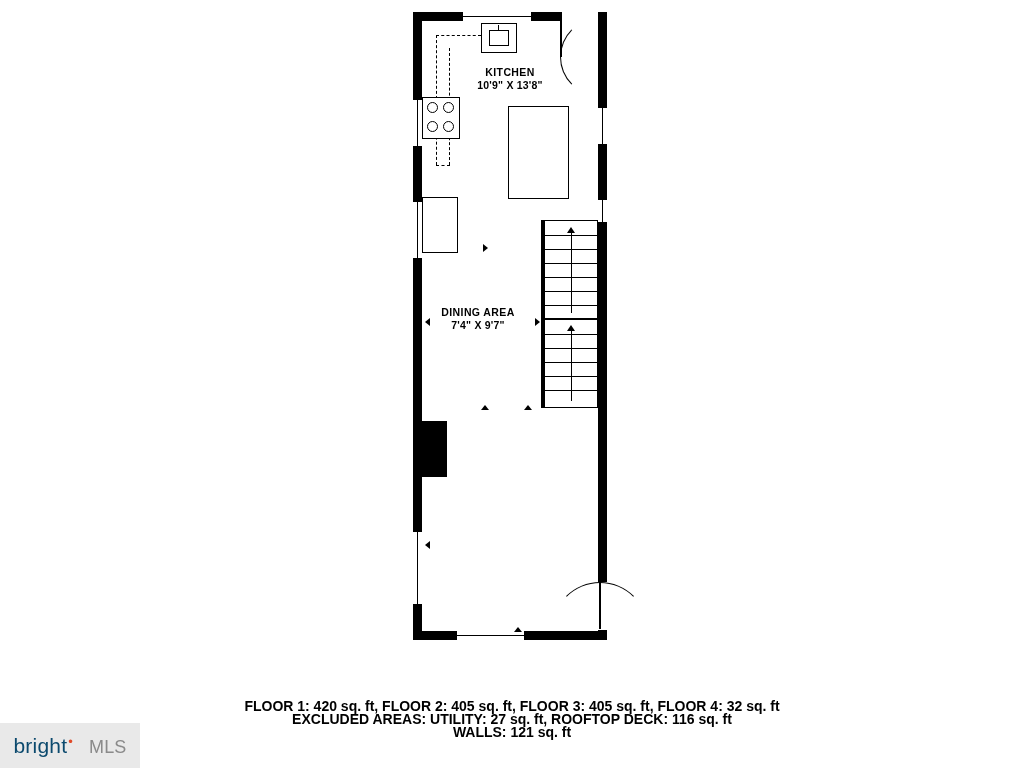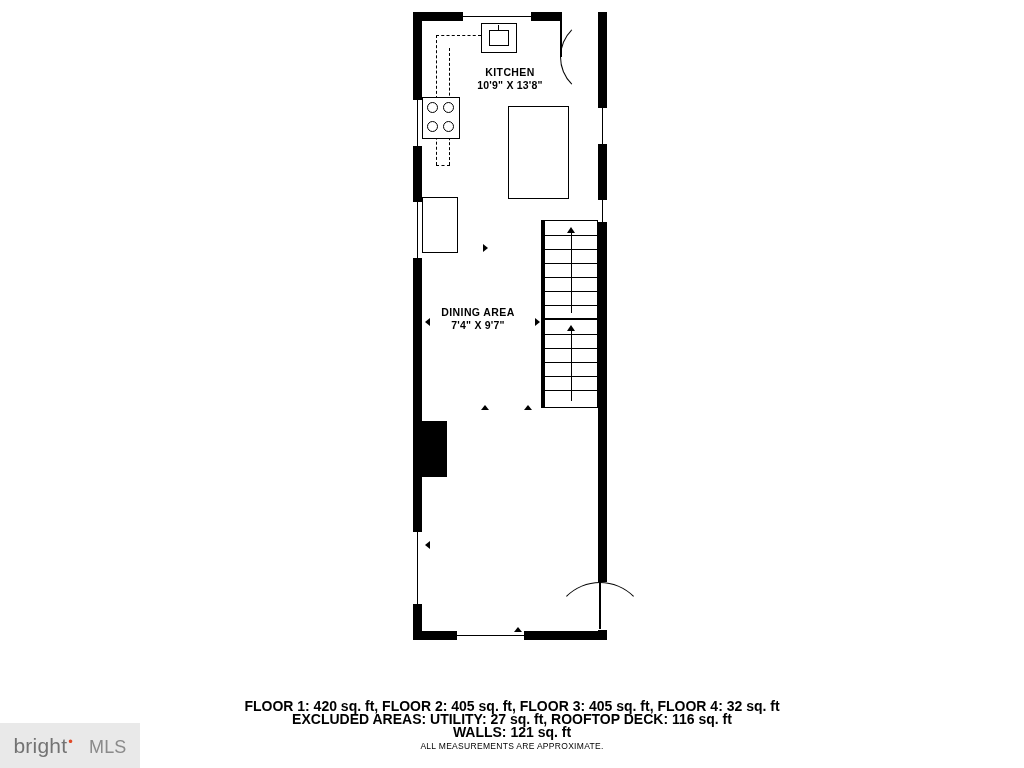--- a/index.html
+++ b/index.html
@@ -221,21 +221,21 @@
     align-items: center;
     justify-content: center;
   }
   .wm-inner {
     display: flex;
     align-items: baseline;
     font-size: 21px;
     letter-spacing: 0.2px;
   }
   .wm-bright {
-    color: #737373;
+    color: #0c4a6e;
     font-weight: normal;
   }
   .wm-dot {
     color: #e04a28;
     font-size: 13px;
     margin-left: 1px;
     position: relative;
     top: -7px;
   }
   .wm-mls {
@@ -346,21 +346,20 @@
       <div class="room-name">DINING AREA</div>
       <div class="room-dims">7'4" X 9'7"</div>
     </div>
 
 
   </div>
 
   <div class="footer footer-line footer-l1">FLOOR 1: 420 sq. ft, FLOOR 2: 405 sq. ft, FLOOR 3: 405 sq. ft, FLOOR 4: 32 sq. ft</div>
   <div class="footer footer-line footer-l2">EXCLUDED AREAS: UTILITY: 27 sq. ft, ROOFTOP DECK: 116 sq. ft</div>
   <div class="footer footer-line footer-l3">WALLS: 121 sq. ft</div>
-  <div class="footer footer-approx">ALL MEASUREMENTS ARE APPROXIMATE.</div>
 
   <div class="watermark">
     <div class="wm-inner">
       <span class="wm-bright">bright</span>
       <span class="wm-dot">•</span>
       <span class="wm-mls">MLS</span>
     </div>
   </div>
 
 </div>

